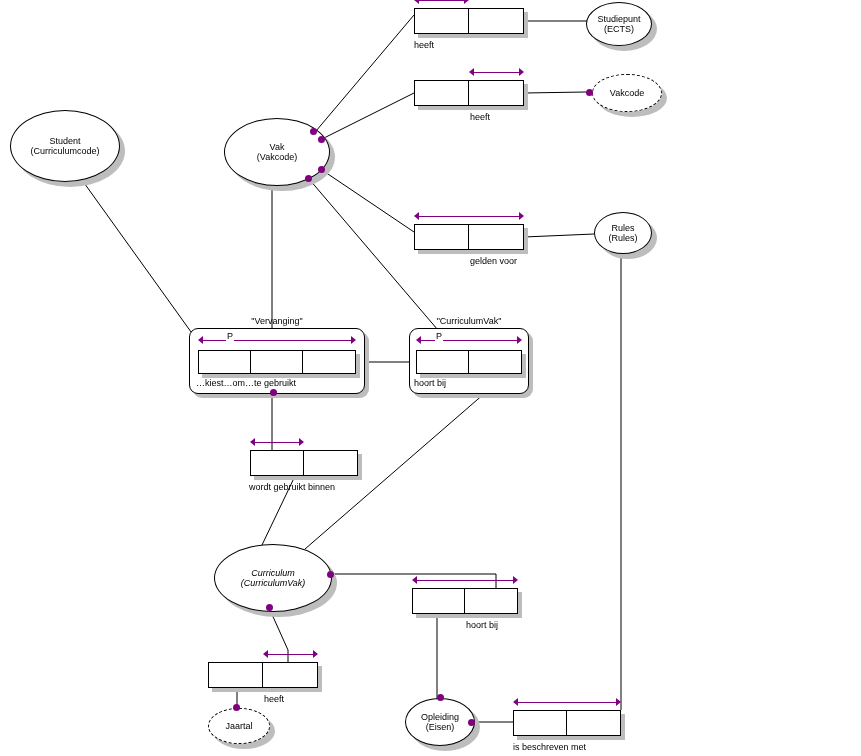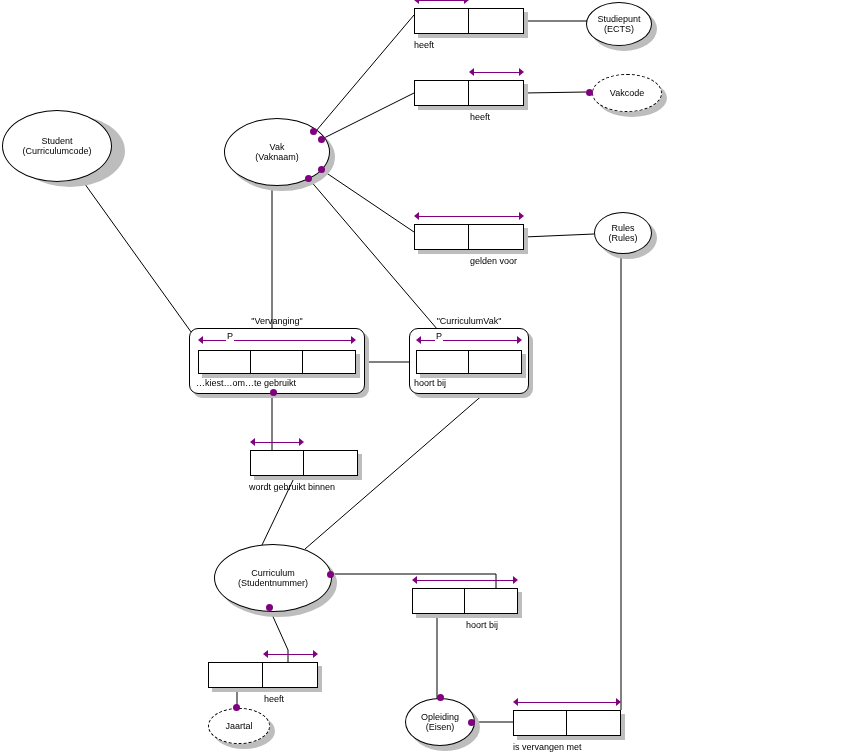--- a/index.html
+++ b/index.html
@@ -288,54 +288,54 @@
         <span class="bar"></span>
         <span class="ah r"></span>
       </div>
       <div class="fshadow" style="left: 517px; top: 714px; width: 108px; height: 26px;"></div>
       <div class="fact" style="left: 513px; top: 710px; width: 108px; height: 26px;">
         <div class="roles" style="width: 108px; height: 26px;">
           <div class="role" style="width: 50%;"></div>
           <div class="role" style="width: 50%;"></div>
         </div>
       </div>
-      <div class="predlabel" style="left: 513px; top: 742px;">is vervangen met</div>
+      <div class="predlabel" style="left: 513px; top: 742px;">is beschreven met</div>
       <div class="uq" style="left: 513px; top: 698px; width: 108px;">
         <span class="ah l"></span>
         <span class="bar"></span>
         <span class="ah r"></span>
       </div>
       <div class="eshadow" style="left: 15px; top: 115px; width: 110px; height: 72px;"></div>
-      <div class="etype" style="left: 2px; top: 110px; width: 110px; height: 72px;">
+      <div class="etype" style="left: 10px; top: 110px; width: 110px; height: 72px;">
         <span>Student</span>
         <span>(Curriculumcode)</span>
       </div>
       <div class="eshadow" style="left: 229px; top: 123px; width: 106px; height: 68px;"></div>
       <div class="etype" style="left: 224px; top: 118px; width: 106px; height: 68px;">
         <span>Vak</span>
-        <span>(Vaknaam)</span>
+        <span>(Vakcode)</span>
       </div>
       <div class="eshadow" style="left: 591px; top: 7px; width: 66px; height: 44px;"></div>
       <div class="etype" style="left: 586px; top: 2px; width: 66px; height: 44px;">
         <span>Studiepunt</span>
         <span>(ECTS)</span>
       </div>
       <div class="eshadow" style="left: 597px; top: 79px; width: 70px; height: 38px;"></div>
       <div class="etype dashed" style="left: 592px; top: 74px; width: 70px; height: 38px;">
         <span>Vakcode</span>
       </div>
       <div class="eshadow" style="left: 599px; top: 217px; width: 58px; height: 42px;"></div>
       <div class="etype" style="left: 594px; top: 212px; width: 58px; height: 42px;">
         <span>Rules</span>
         <span>(Rules)</span>
       </div>
       <div class="eshadow" style="left: 219px; top: 549px; width: 118px; height: 68px;"></div>
-      <div class="etype" style="left: 214px; top: 544px; width: 118px; height: 68px;">
+      <div class="etype" style="left: 214px; top: 544px; width: 118px; height: 68px; font-style: italic;">
         <span>Curriculum</span>
-        <span>(Studentnummer)</span>
+        <span>(CurriculumVak)</span>
       </div>
       <div class="eshadow" style="left: 213px; top: 713px; width: 62px; height: 36px;"></div>
       <div class="etype dashed" style="left: 208px; top: 708px; width: 62px; height: 36px;">
         <span>Jaartal</span>
       </div>
       <div class="eshadow" style="left: 410px; top: 703px; width: 70px; height: 48px;"></div>
       <div class="etype" style="left: 405px; top: 698px; width: 70px; height: 48px;">
         <span>Opleiding</span>
         <span>(Eisen)</span>
       </div>

